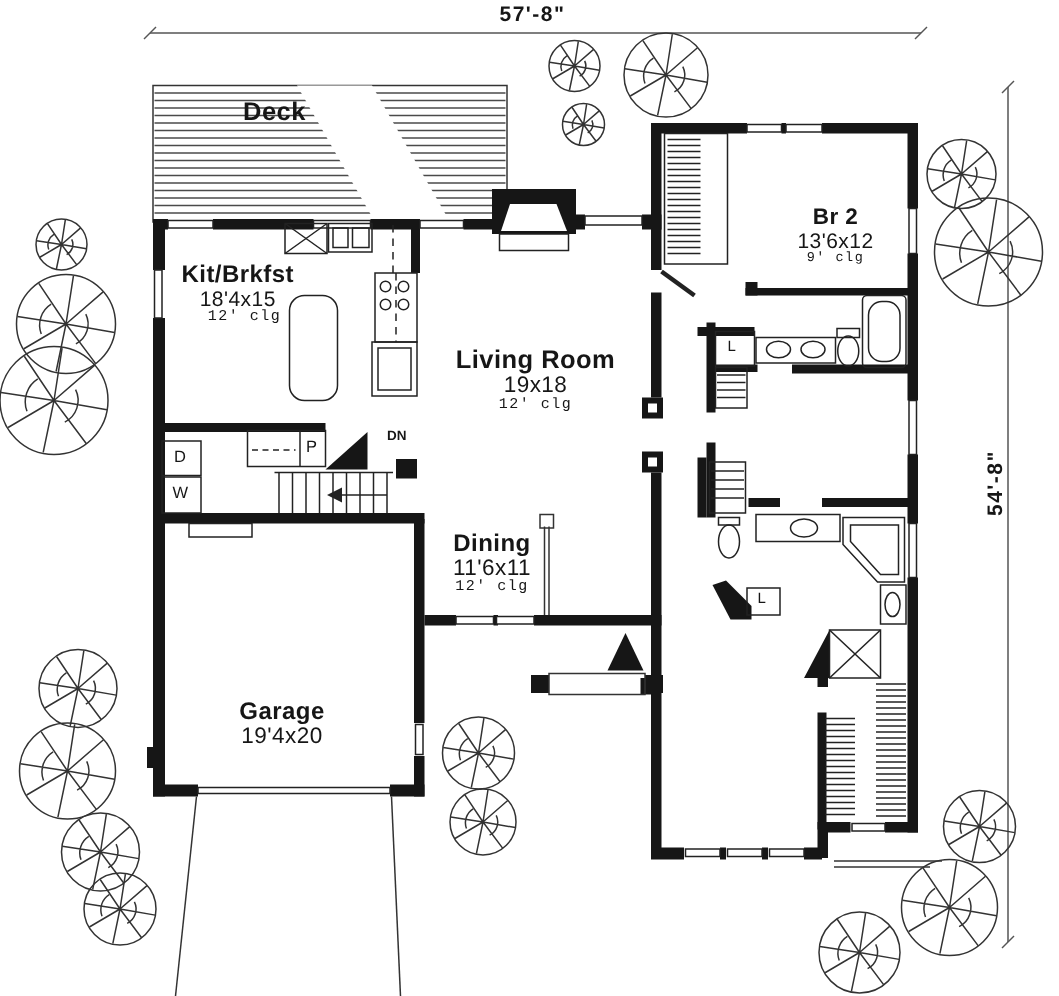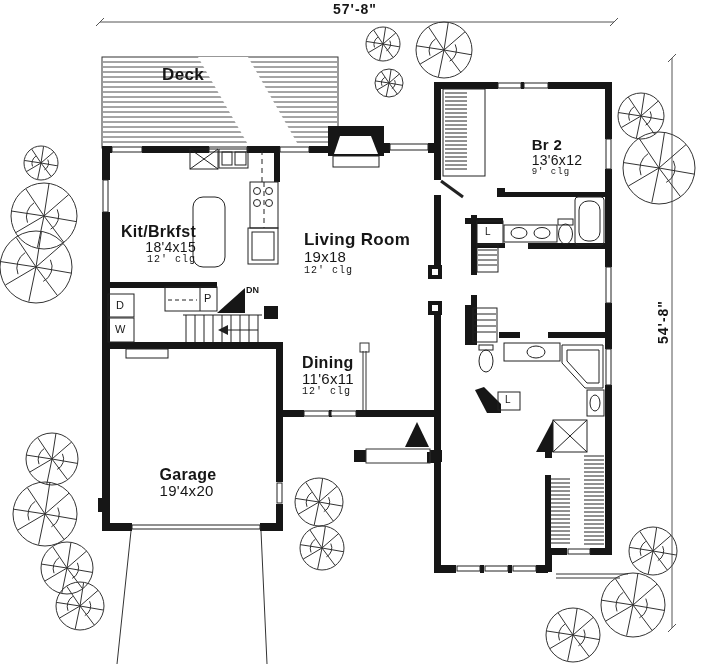--- a/index.html
+++ b/index.html
@@ -2,22 +2,22 @@
 <html><head>
 <meta charset="utf-8">
 <title>Floor Plan</title>
 <style>
   html,body{margin:0;padding:0;background:#ffffff;}
   .canvas{
     position:relative;width:706px;height:664px;background:#ffffff;
     font-family:"Liberation Sans",sans-serif;color:#161616;overflow:hidden;
   }
   .canvas svg{position:absolute;left:0;top:0;}
-  .lbl{position:absolute;line-height:1.08;text-align:left;transform:translateX(-50%);white-space:nowrap;}
-  .lbl.left-align{transform:none;text-align:right;margin-top:48px;}
+  .lbl{position:absolute;line-height:1.08;text-align:center;transform:translateX(-50%);white-space:nowrap;}
+  .lbl.left-align{transform:none;text-align:center;}
   .room-name{font-weight:bold;font-size:16px;letter-spacing:.3px;display:block;}
   .room-size{font-size:14px;display:block;letter-spacing:.3px;}
   .room-clg{font-size:10px;display:block;letter-spacing:1px;font-family:Liberation Mono, monospace;}
   .sm{position:absolute;font-size:11px;font-weight:bold;white-space:nowrap;}
   .dim{position:absolute;font-size:14px;font-weight:bold;letter-spacing:1px;text-align:center;}
   .dim-v{transform:rotate(-90deg);transform-origin:center center;width:60px;height:16px;}
 </style>
 </head>
 <body>
 
@@ -322,20 +322,20 @@
   <span class="room-size" style="font-size:15px;">11'6x11</span>
   <span class="room-clg">12' clg</span>
 </div>
 
 <div class="lbl" style="left:188px;top:466px;">
   <span class="room-name">Garage</span>
   <span class="room-size" style="font-size:15px;">19'4x20</span>
 </div>
 
 
-<div class="sm" style="left:246px;top:285px;font-size:9px;">DN</div>
+<div class="sm" style="left:246px;top:285px;font-size:9px;padding-left:12px;">DN</div>
 <div class="sm" style="left:204px;top:292px;font-weight:normal;">P</div>
 <div class="sm" style="left:116px;top:299px;font-weight:normal;">D</div>
 <div class="sm" style="left:115px;top:323px;font-weight:normal;">W</div>
 <div class="sm" style="left:485px;top:226px;font-size:10px;font-weight:normal;">L</div>
 <div class="sm" style="left:505px;top:394px;font-size:10px;font-weight:normal;">L</div>
 
 </div>
 
 </body></html>

